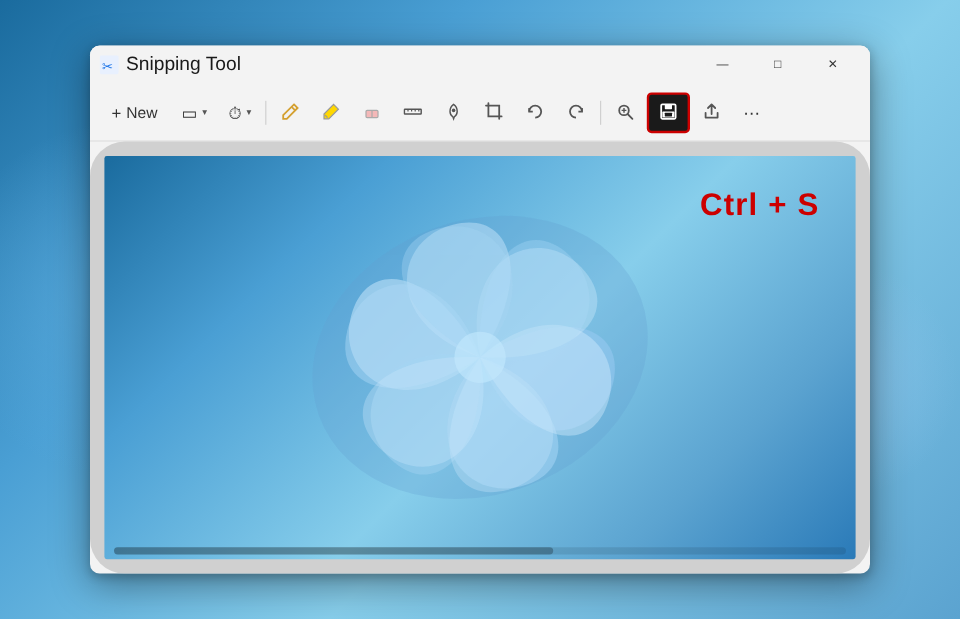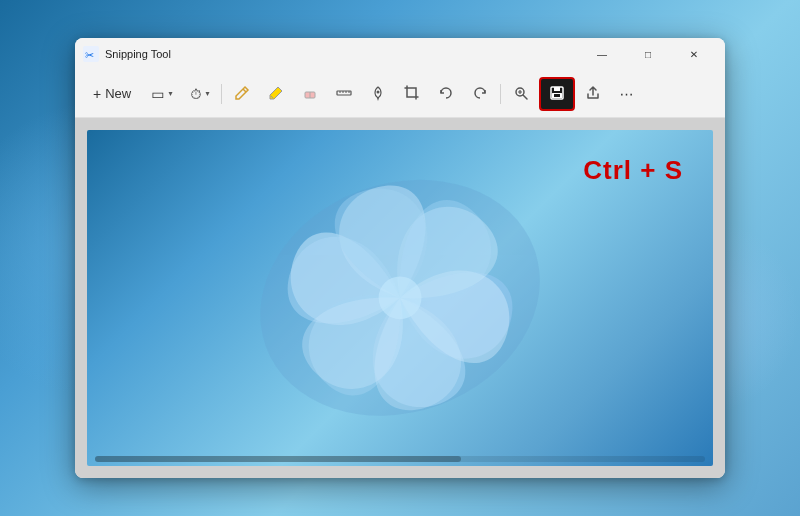--- a/index.html
+++ b/index.html
@@ -76,21 +76,21 @@
       align-items: center;
       justify-content: center;
     }
 
     .title-bar-icon svg {
       width: 16px;
       height: 16px;
     }
 
     .title-bar-text {
-      font-size: 11px;
+      font-size: 16px;
       color: #1a1a1a;
       flex: 1;
     }
 
     .title-bar-controls {
       display: flex;
       align-items: center;
       gap: 0;
     }
 
@@ -169,20 +169,21 @@
 
     
     .content-area {
       flex: 1;
       background: #d0d0d0;
       display: flex;
       align-items: center;
       justify-content: center;
       padding: 12px;
       overflow: hidden;
+      border-radius: 29px;
     }
 
     .screenshot-container {
       width: 100%;
       height: 100%;
       background: linear-gradient(135deg, #1a6b9e 0%, #4a9fd4 25%, #87ceeb 55%, #5ba3d0 80%, #2a7ab8 100%);
       border-radius: 2px;
       position: relative;
       overflow: hidden;
     }

